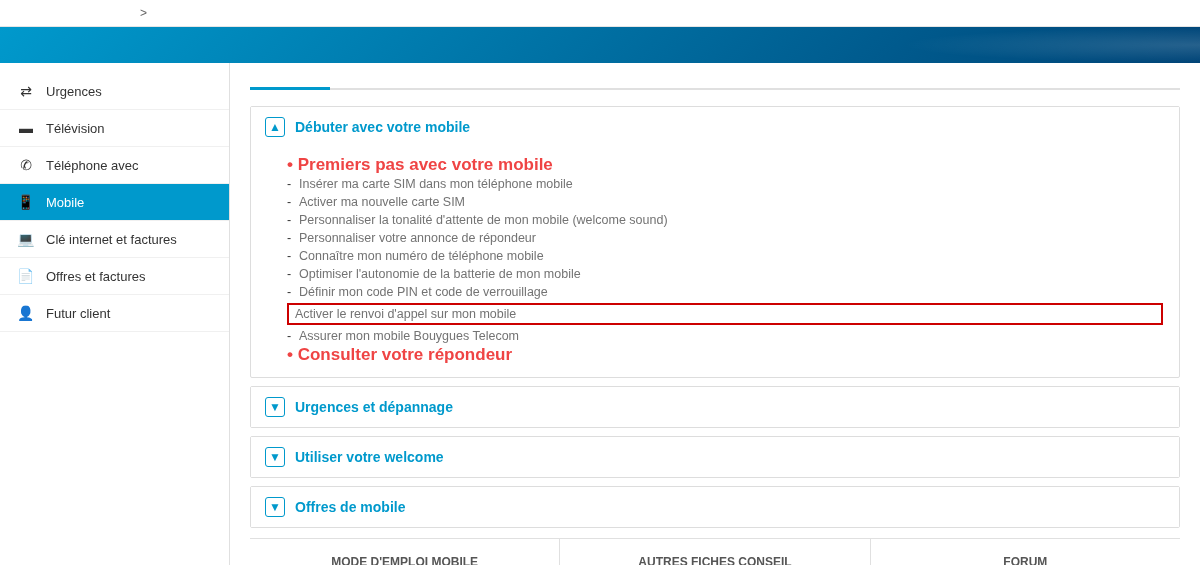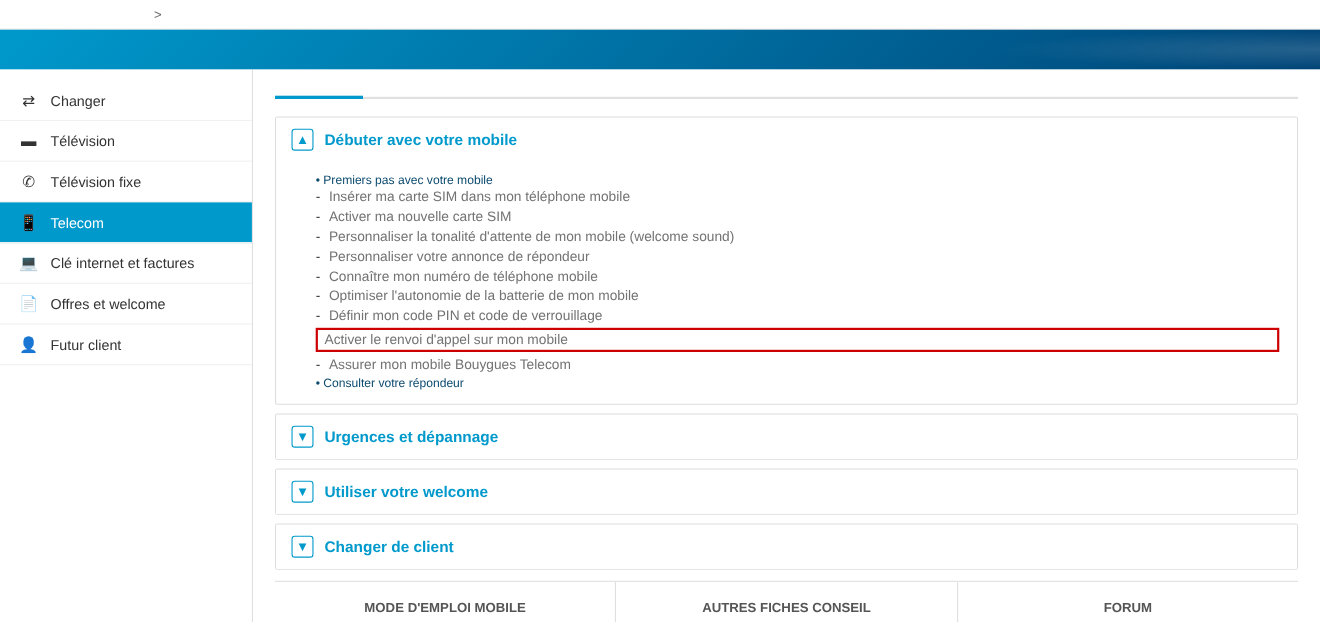--- a/index.html
+++ b/index.html
@@ -134,23 +134,23 @@
       font-weight: bold;
       font-size: 14px;
       text-align: right;
     }
 
     
     .accordion-content {
       padding: 8px 16px 12px 36px;
     }
     .sub-section-title {
-      color: #0c4a6e;
-      font-weight: normal;
-      font-size: 11px;
+      color: #ef4444;
+      font-weight: bold;
+      font-size: 17px;
       margin: 6px 0 4px 0;
       text-decoration: none;
     }
     .link-item {
       display: block;
       color: #737373;
       text-decoration: none;
       font-size: 12.5px;
       padding: 2px 0 2px 12px;
       position: relative;
@@ -198,41 +198,41 @@
 <div class="header-banner">
   <h1></h1>
 </div>
 
 <div class="main-layout">
 
   <nav class="sidebar">
 
   <div class="sidebar-item">
         <span class="sidebar-icon">⇄</span>
-        <span>Changer</span>
+        <span>Urgences</span>
       </div>
       <div class="sidebar-item">
         <span class="sidebar-icon">▬</span>
         <span>Télévision</span>
       </div>
       <div class="sidebar-item">
         <span class="sidebar-icon">✆</span>
-        <span>Télévision fixe</span>
+        <span>Téléphone avec</span>
       </div>
       <div class="sidebar-item active">
         <span class="sidebar-icon">📱</span>
-        <span>Telecom</span>
+        <span>Mobile</span>
       </div>
       <div class="sidebar-item">
         <span class="sidebar-icon">💻</span>
         <span>Clé internet et factures</span>
       </div>
       <div class="sidebar-item">
         <span class="sidebar-icon">📄</span>
-        <span>Offres et welcome</span>
+        <span>Offres et factures</span>
       </div>
       <div class="sidebar-item">
         <span class="sidebar-icon">👤</span>
         <span>Futur client</span>
       </div>
     </nav>
 
   <div class="content-area">
 
     <div class="tabs">
@@ -255,21 +255,21 @@
         </div>
         <div class="accordion-section">
           <div class="accordion-header">
             <div class="accordion-toggle">▼</div>
             <span class="accordion-title">Utiliser votre welcome</span>
           </div>
         </div>
         <div class="accordion-section">
           <div class="accordion-header">
             <div class="accordion-toggle">▼</div>
-            <span class="accordion-title">Changer de client</span>
+            <span class="accordion-title">Offres de mobile</span>
           </div>
         </div>
       </div>
 
     <div class="bottom-sections">
 
     <div class="bottom-section">MODE D'EMPLOI MOBILE</div>
         <div class="bottom-section">AUTRES FICHES CONSEIL</div>
         <div class="bottom-section">FORUM</div>
       </div>

